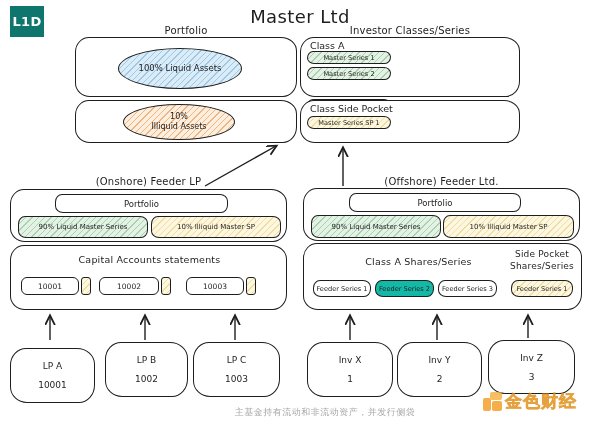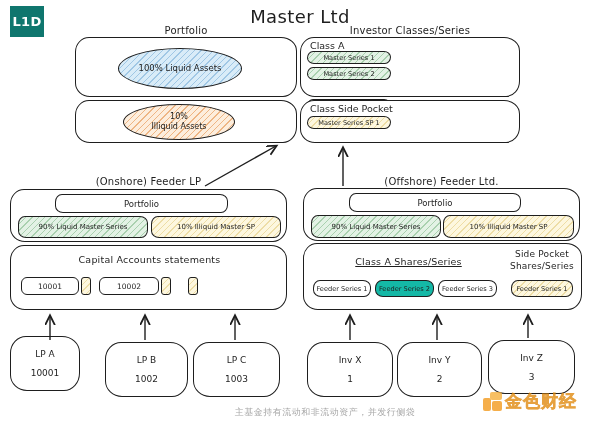--- a/index.html
+++ b/index.html
@@ -104,44 +104,45 @@
     <div class="lbl" style="left:0;top:8px;width:277px;font-size:9.5px;">Capital Accounts statements</div>
     <div class="acct" style="left:10px;top:31px;width:70px;">
       <div class="num">10001</div>
       <div class="tab hatch-yellow"></div>
     </div>
     <div class="acct" style="left:88px;top:31px;width:72px;">
       <div class="num">10002</div>
       <div class="tab hatch-yellow"></div>
     </div>
     <div class="acct" style="left:175px;top:31px;width:70px;">
+      <div class="num">10003</div>
       <div class="tab hatch-yellow"></div>
     </div>
   </div>
 
   <div class="lbl" style="left:303px;top:176px;width:277px;">(Offshore) Feeder Ltd.</div>
   <div class="box" style="left:303px;top:188px;width:277px;height:53px;">
     <div class="pill" style="left:45px;top:4px;width:172px;height:19px;font-size:8.5px;background:#fff;">Portfolio</div>
     <div class="pill hatch-green" style="left:7px;top:26px;width:130px;height:23px;font-size:7px;">90% Liquid Master Series</div>
     <div class="pill hatch-yellow" style="left:139px;top:26px;width:131px;height:23px;font-size:7px;">10% Illiquid Master SP</div>
   </div>
 
   <div class="box" style="left:303px;top:243px;width:279px;height:67px;">
-    <div class="lbl" style="left:2px;top:12px;width:205px;font-size:9.5px;text-decoration:underline;">Class A Shares/Series</div>
+    <div class="lbl" style="left:12px;top:12px;width:205px;font-size:9.5px;">Class A Shares/Series</div>
     <div class="lbl" style="left:200px;top:5px;width:76px;font-size:9px;line-height:1.3;">
       <span>Side Pocket</span><br>
       <span>Shares/Series</span>
     </div>
     <div class="pill" style="left:9px;top:36px;width:58px;height:17px;background:#fff;">Feeder Series 1</div>
     <div class="pill" style="left:71px;top:36px;width:59px;height:17px;background:#14b8a6;">Feeder Series 2</div>
     <div class="pill" style="left:134px;top:36px;width:59px;height:17px;background:#fff;">Feeder Series 3</div>
     <div class="pill hatch-yellow" style="left:207px;top:36px;width:62px;height:17px;">Feeder Series 1</div>
   </div>
 
-  <div class="entity" style="left:10px;top:336px;width:70px;height:55px;">
+  <div class="entity" style="left:10px;top:348px;width:85px;height:55px;">
     <span>LP A</span>
     <span>10001</span>
   </div>
   <div class="entity" style="left:105px;top:342px;width:83px;height:55px;">
     <span>LP B</span>
     <span>1002</span>
   </div>
   <div class="entity" style="left:193px;top:342px;width:87px;height:55px;">
     <span>LP C</span>
     <span>1003</span>

